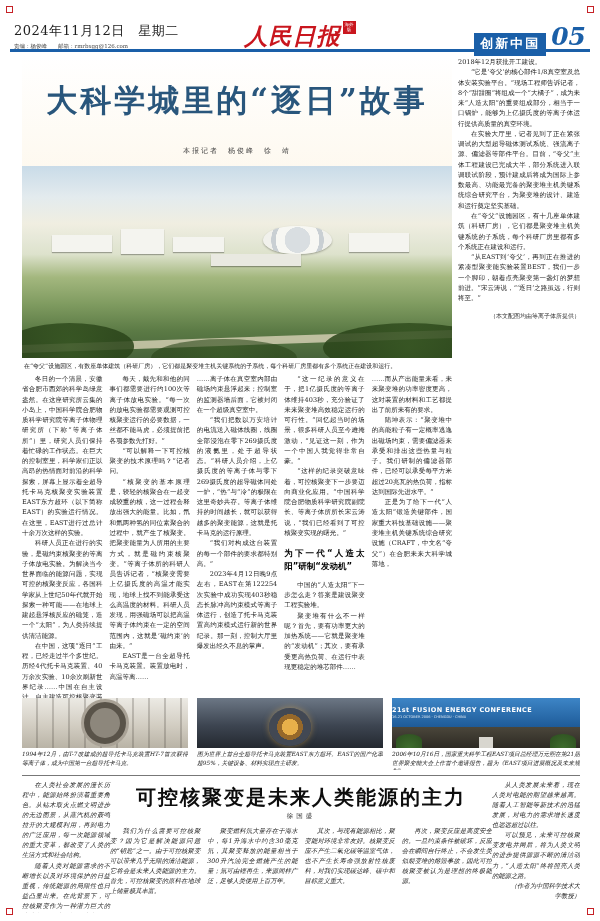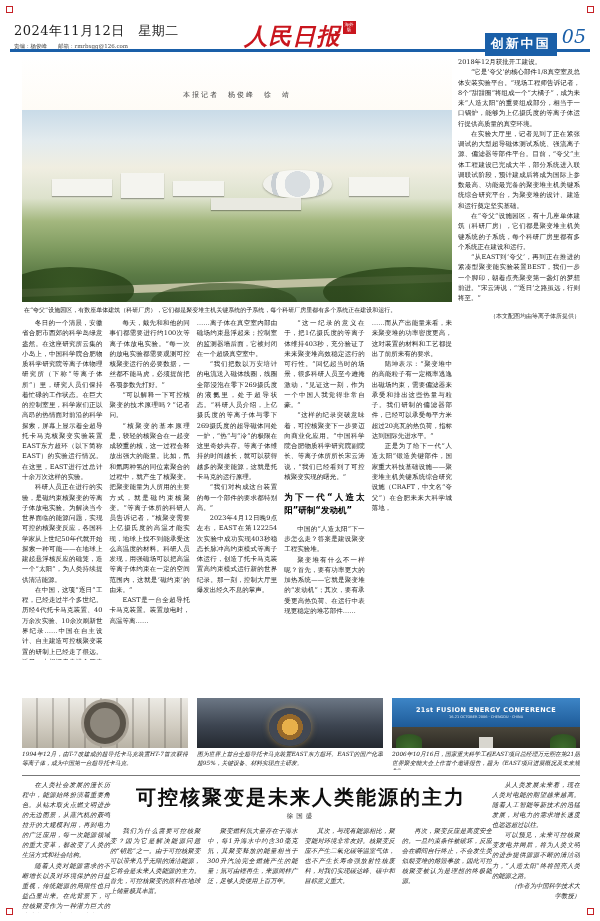--- a/index.html
+++ b/index.html
@@ -16,29 +16,29 @@
   .h-left .editor{font-size:5.5px;color:#444;}
   .h-center{flex:1;text-align:center;}
   .masthead{font-family:"DejaVu Serif",serif;font-style:italic;font-weight:bold;
             color:#c9161e;font-size:23px;letter-spacing:1px;}
   .mast-badge{display:inline-block;vertical-align:top;margin-left:2px;width:13px;height:13px;
               background:#c9161e;color:#fff;font-size:4.5px;line-height:1.2;font-style:normal;
               font-family:"DejaVu Sans",sans-serif;text-align:center;padding-top:1px;box-sizing:border-box;}
   .h-right{width:170px;display:flex;justify-content:flex-end;align-items:center;gap:5px;}
   .section-box{background:#1a5fa8;color:#fff;font-family:"DejaVu Sans",sans-serif;font-weight:bold;
                font-size:13px;letter-spacing:2px;padding:2px 6px 3px;margin-top:16px;}
-  .page-no{color:#1a5fa8;font-size:19px;font-weight:normal;font-style:italic;font-family:"DejaVu Serif",serif;}
+  .page-no{color:#1a5fa8;font-size:25px;font-weight:bold;font-style:italic;font-family:"DejaVu Serif",serif;}
   .header-rule{position:absolute;top:49px;left:10px;right:10px;height:2.5px;background:#1a5fa8;}
 
   
   .main-left{position:absolute;top:56px;left:22px;width:430px;height:646px;overflow:hidden;}
   .hero{background:linear-gradient(180deg,#ffffff 0%,#fdf6e8 55%,#f4eede 100%);padding-top:24px;}
   .headline{margin:0;text-align:center;font-size:31px;font-weight:bold;color:#29567c;
             letter-spacing:3px;font-family:"DejaVu Serif",serif;}
-  .byline{text-align:center;font-size:7px;color:#444;margin:10px 0 10px;letter-spacing:2px;}
+  .byline{text-align:center;font-size:7px;color:#444;margin:24px 0 10px;letter-spacing:2px;}
 
   .photo{position:relative;height:192px;overflow:hidden;
          background:linear-gradient(180deg,#c9dbe8 0%,#e3ebee 16%,#f0eee1 30%,#e6e8d8 38%,
                     #dde2cc 46%,#a3b77e 58%,#7f9b60 72%,#5b7a45 86%,#47633a 100%);}
   .bld{position:absolute;background:#f4f4ef;box-shadow:0 1px 1px rgba(0,0,0,.3);}
   .b1{left:7%;top:36%;width:14%;height:9%;}
   .b2{left:23%;top:33%;width:10%;height:13%;}
   .b3{left:35%;top:37%;width:12%;height:8%;}
   .b4{left:76%;top:35%;width:14%;height:10%;}
   .b5{left:44%;top:46%;width:21%;height:6%;background:#e9e9e1;}
@@ -72,21 +72,21 @@
   figure{margin:0;display:flex;flex-direction:column;}
   .f1{flex:0 0 166px}.f2{flex:0 0 186px}.f3{flex:1}
   .fig-img{height:50px;position:relative;overflow:hidden;}
   .img1{background:linear-gradient(180deg,#eceae4,#d2cdc2 55%,#b9b3a6);}
   .machine-ring{position:absolute;left:50%;top:50%;transform:translate(-50%,-50%);width:30px;height:30px;
                 border-radius:50%;border:6px solid #595349;background:#8d877c;box-shadow:0 0 0 3px #a9a296;}
   .scaffold{position:absolute;inset:0;background:repeating-linear-gradient(90deg,transparent 0 14px,rgba(70,65,58,.25) 14px 16px);}
   .img2{background:linear-gradient(180deg,#6c7785,#3d4551 55%,#23282f);}
   .east-core{position:absolute;left:50%;top:58%;transform:translate(-50%,-50%);width:42px;height:38px;border-radius:50%;
              background:radial-gradient(circle,#e8b04a 0 28%,#96682a 29% 45%,#424853 46%);box-shadow:0 0 6px rgba(232,176,74,.5);}
-  .img3 .conf-banner{height:58%;background:linear-gradient(180deg,#3d85c6,#1e5b99);color:#fff;text-align:center;
+  .img3 .conf-banner{height:58%;background:linear-gradient(180deg,#3d85c6,#1e5b99);color:#fff;text-align:left;
                      display:flex;flex-direction:column;justify-content:center;font-family:"DejaVu Sans",sans-serif;}
   .conf-line1{font-size:6.5px;font-weight:bold;letter-spacing:.4px;}
   .conf-line2{font-size:3.5px;opacity:.85;margin-top:1px;}
   .img3 .stage{height:42%;background:linear-gradient(180deg,#4a463b,#2d2a23);position:relative;}
   .plant{position:absolute;bottom:0;width:26px;height:14px;border-radius:50% 50% 0 0;
          background:radial-gradient(circle at 50% 100%,#3f6d2e,#2c4e1f);}
   .pl1{left:4px}.pl2{right:4px}
   .podium{position:absolute;left:50%;bottom:0;transform:translateX(-50%);width:14px;height:11px;background:#d8d6cf;}
   figcaption{font-size:5.8px;line-height:1.5;text-align:justify;color:#222;margin-top:2px;height:20px;overflow:hidden;
              font-style:italic;}
@@ -124,20 +124,21 @@
     </div>
     <div class="h-right">
       <span class="section-box">创新中国</span>
       <span class="page-no">05</span>
     </div>
   </div>
   <div class="header-rule"></div>
 
   <div class="main-left">
     <div class="hero">
+      <h1 class="headline">大科学城里的“逐日”故事</h1>
       <div class="byline">本报记者　杨俊峰　徐　靖</div>
       <div class="photo">
         <div class="bld b1"></div>
         <div class="bld b2"></div>
         <div class="bld b3"></div>
         <div class="ring-bld"></div>
         <div class="bld b4"></div>
         <div class="bld b5"></div>
         <div class="road"></div>
         <div class="grove g1"></div>

